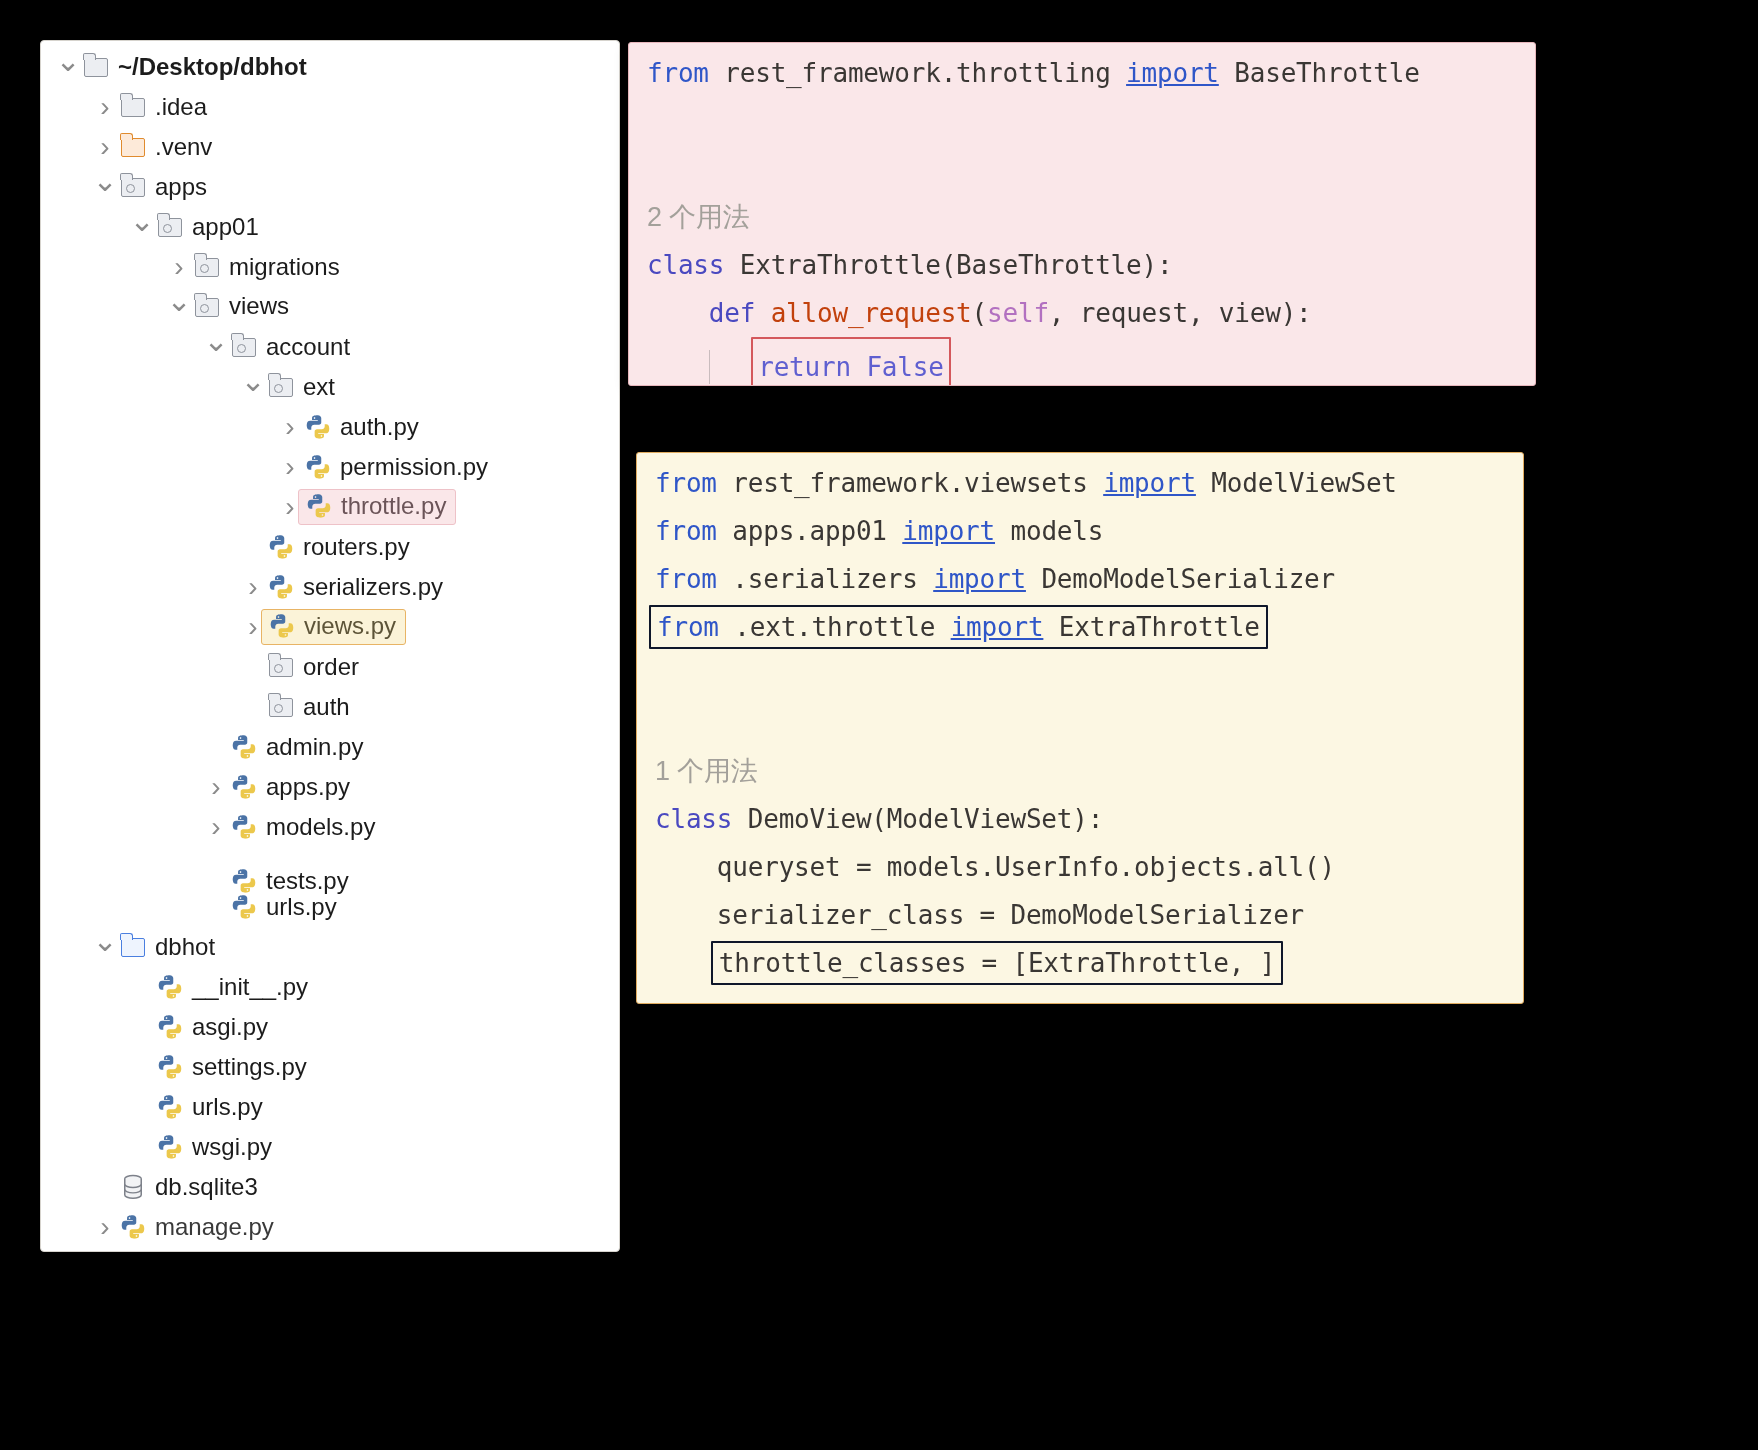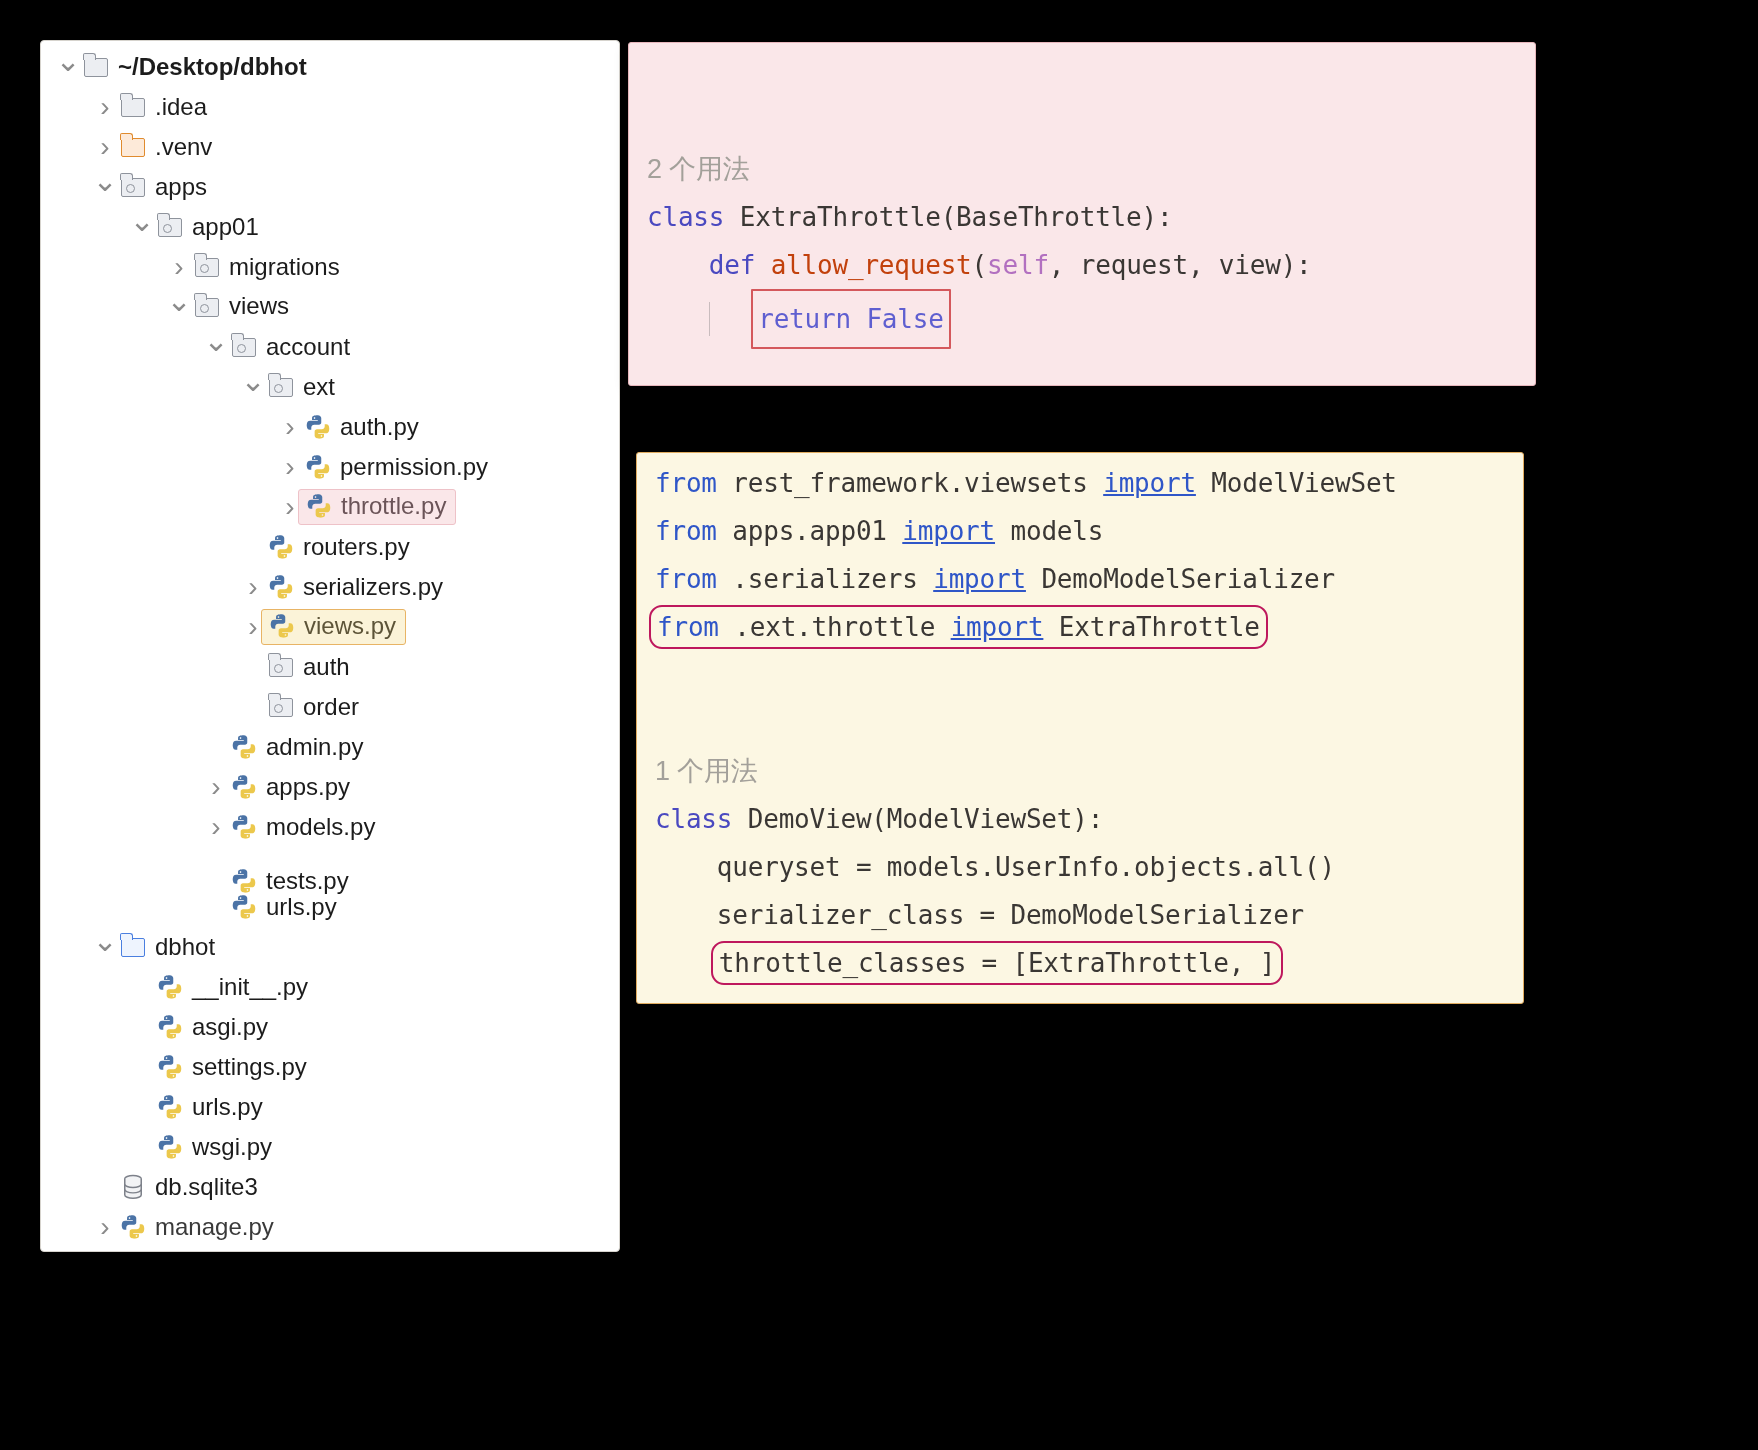--- a/index.html
+++ b/index.html
@@ -154,25 +154,25 @@
   .box-red {
     display: inline-block;
     border: 2px solid #d4585c;
     padding: 8px 5px;
     margin: 0 -5px;
     line-height: 40px;
     border-radius: 1px;
   }
   .box-orange {
     display: inline-block;
-    border: 2px solid #be185d;
+    border: 2px solid #0f172a;
     padding: 0 6px;
     margin: 0 -6px;
     line-height: 40px;
-    border-radius: 13px;
+    border-radius: 1px;
   }
   .indent-guide {
     display: inline-block;
     width: 0;
     border-left: 1.5px solid #c9bcbe;
     height: 34px;
     vertical-align: -8px;
     margin-right: 0;
   }
 </style>
@@ -352,31 +352,31 @@
             <span class="lbl">views.py</span>
           </span>
         </div>
         <div class="row">
           <span style="display: inline-block; width: 199px; min-width: 199px;"></span>
           <span class="twisty spacer">&nbsp;</span>
           <span style="display: inline-flex; align-items: center;">
             <span class="ico">
               <span class="folder pkg"></span>
             </span>
+            <span class="lbl">order</span>
+          </span>
+        </div>
+        <div class="row">
+          <span style="display: inline-block; width: 199px; min-width: 199px;"></span>
+          <span class="twisty spacer">&nbsp;</span>
+          <span style="display: inline-flex; align-items: center;">
+            <span class="ico">
+              <span class="folder pkg"></span>
+            </span>
             <span class="lbl">auth</span>
-          </span>
-        </div>
-        <div class="row">
-          <span style="display: inline-block; width: 199px; min-width: 199px;"></span>
-          <span class="twisty spacer">&nbsp;</span>
-          <span style="display: inline-flex; align-items: center;">
-            <span class="ico">
-              <span class="folder pkg"></span>
-            </span>
-            <span class="lbl">order</span>
           </span>
         </div>
         <div class="row">
           <span style="display: inline-block; width: 162px; min-width: 162px;"></span>
           <span class="twisty spacer">&nbsp;</span>
           <span style="display: inline-flex; align-items: center;">
             <span class="ico">
               <svg class="pyicon" viewBox="0 0 24 24">
                 <path d="M11.7 1.2c-1.6 0-3 .2-3.9.6-1 .4-1.3 1-1.3 1.9v1.8h5.3v.8H4.6c-1.3 0-2.3.7-2.7 2.1-.4 1.5-.4 2.5 0 4.1.4 1.3 1.1 2.1 2.3 2.1h1.6v-2.1c0-1.4 1.2-2.6 2.7-2.6h4.4c1.2 0 2.1-.9 2.1-2.1V3.7c0-1.1-1-2-2.2-2.3-.8-.2-1.6-.2-3.1-.2zM8.8 2.9c.4 0 .8.4.8.8s-.4.8-.8.8-.8-.4-.8-.8.4-.8.8-.8z" fill="#4b73a6"></path>
                 <path d="M12.3 22.8c1.6 0 3-.2 3.9-.6 1-.4 1.3-1 1.3-1.9v-1.8h-5.3v-.8h7.2c1.3 0 2.3-.7 2.7-2.1.4-1.5.4-2.5 0-4.1-.4-1.3-1.1-2.1-2.3-2.1h-1.6v2.1c0 1.4-1.2 2.6-2.7 2.6H11c-1.2 0-2.1.9-2.1 2.1v3.9c0 1.1 1 2 2.2 2.3.8.2 1.6.2 3.1.2zm2.9-1.7c-.4 0-.8-.4-.8-.8s.4-.8.8-.8.8.4.8.8-.4.8-.8.8z" fill="#ecc84c"></path>
@@ -539,20 +539,21 @@
               </svg>
             </span>
             <span class="lbl selected-text">manage.py</span>
           </span>
         </div>
       </div>
   </div>
 
   <div class="code-card code-top">
     <div class="code-body">
+      <div class="cl"><span class="k">from</span><span class="pl"> rest_framework.throttling </span><span class="ku">import</span><span class="pl"> BaseThrottle</span></div>
       <div class="cl">&nbsp;</div>
       <div class="cl">&nbsp;</div>
       <div class="cl usage">2 个用法</div>
       <div class="cl"><span class="kcl">class</span><span class="pl"> ExtraThrottle(BaseThrottle):</span></div>
       <div class="cl">    <span class="kcl">def</span><span class="fn"> allow_request</span><span class="pl">(</span><span class="slf">self</span><span class="pl">, request, view):</span></div>
       <div class="cl">    <span class="indent-guide"></span>   <span class="box-red vio">return False</span></div>
     </div>
   </div>
 
   <div class="code-card code-bottom">

